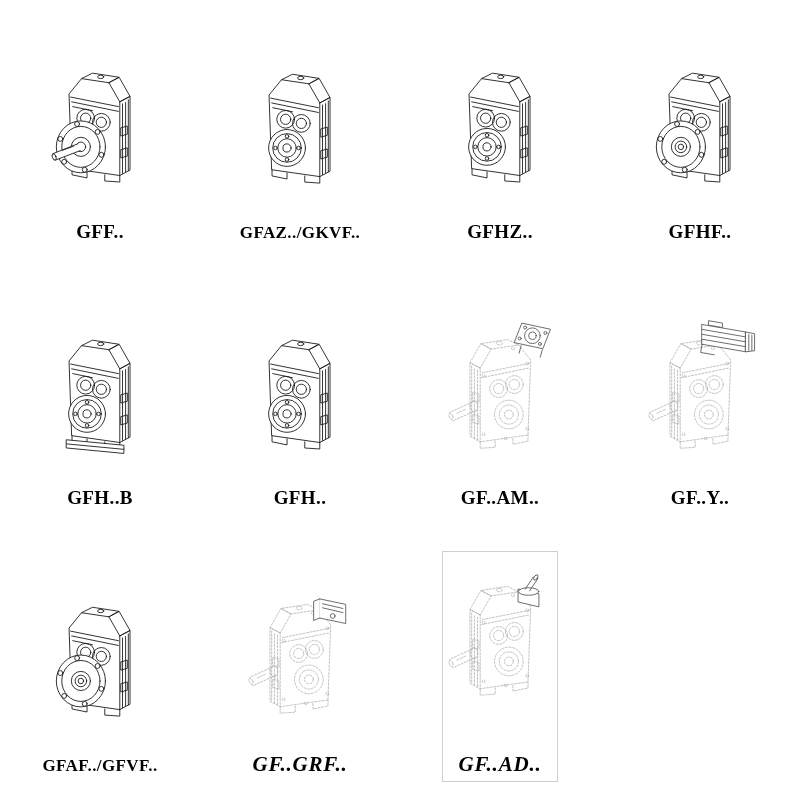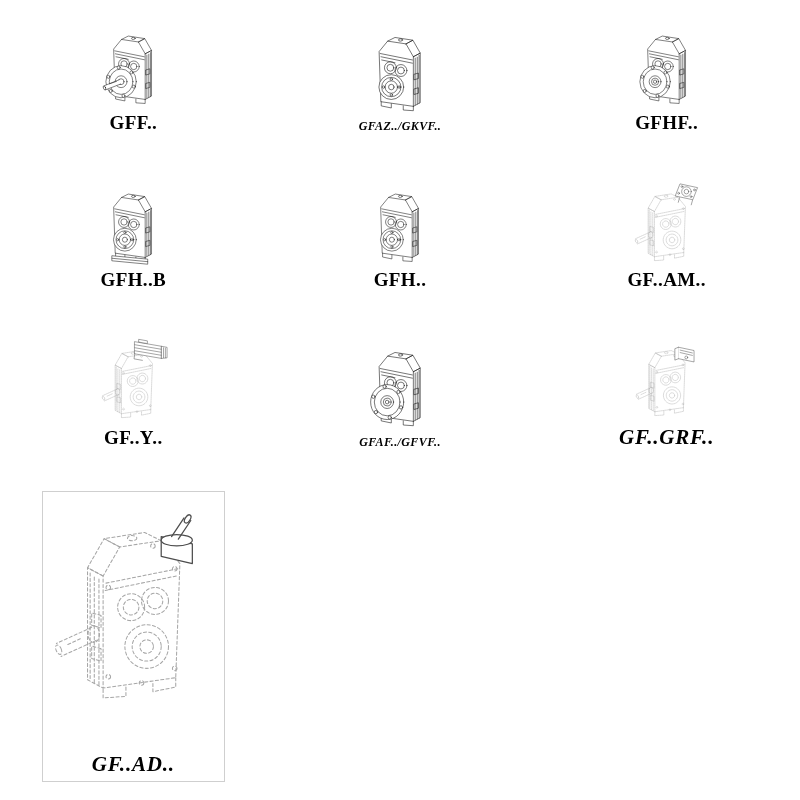--- a/index.html
+++ b/index.html
@@ -6,42 +6,42 @@
   html, body { margin: 0; padding: 0; }
   body {
     width: 800px; height: 800px;
     background: #ffffff;
     font-family: "Liberation Serif", serif;
     overflow: hidden;
   }
   .catalog {
     width: 800px; height: 800px;
     display: grid;
-    grid-template-columns: repeat(3, 1fr);
+    grid-template-columns: repeat(4, 1fr);
     grid-template-rows: repeat(3, 1fr);
   }
   .cell {
     display: flex; flex-direction: column;
     align-items: center; justify-content: flex-end;
     padding: 4px 2px 8px;
     min-width: 0; min-height: 0;
   }
   .cell.bordered { outline: 1px solid #cfcfcf; outline-offset: -3px; gap: 36px; }
   .art {
     flex: 1 1 auto; width: 100%; min-height: 0;
     display: flex; align-items: center; justify-content: center;
   }
   .art svg { height: 100%; max-height: 208px; width: auto; }
   .cell:nth-child(n+9) .art svg { max-height: 220px; }
   .label {
     font-weight: 700; font-size: 19px; letter-spacing: .4px;
     color: #000; text-align: center; line-height: 1.1;
     padding-top: 4px; white-space: nowrap;
   }
-  .label.sm { font-size: 12px; font-style: italic; }
+  .label.sm { font-size: 17px; }
   .label.lg { font-size: 21px; letter-spacing: .8px; font-style: italic; }
 
   svg.solidArt {
     stroke: var(--ink, #1a1a1a); fill: none;
     stroke-width: 1.3; stroke-linejoin: round; stroke-linecap: round;
   }
   svg.ghostArt {
     stroke: var(--ghost, #a6a6a6); fill: none;
     stroke-width: 1; stroke-dasharray: 3 2.2;
     stroke-linejoin: round; stroke-linecap: round;
@@ -219,20 +219,29 @@
   <figure class="cell">
     <div class="art">
       <svg viewBox="0 0 170 210" class="solidArt">
           <use href="#hsgL"></use>
           <use href="#holOut"></use>
         </svg>
     </div>
     <figcaption class="label sm">GFAZ../GKVF..</figcaption>
   </figure>
 
+  <figure class="cell">
+    <div class="art">
+      <svg viewBox="0 0 170 210" class="solidArt">
+          <use href="#hsgL"></use>
+          <use href="#holOut"></use>
+        </svg>
+    </div>
+    <figcaption class="label">GFHZ..</figcaption>
+  </figure>
 
   <figure class="cell">
     <div class="art">
       <svg viewBox="0 0 170 210" class="solidArt">
           <use href="#hsgL"></use>
           <use href="#flgOutH"></use>
         </svg>
     </div>
     <figcaption class="label">GFHF..</figcaption>
   </figure>

